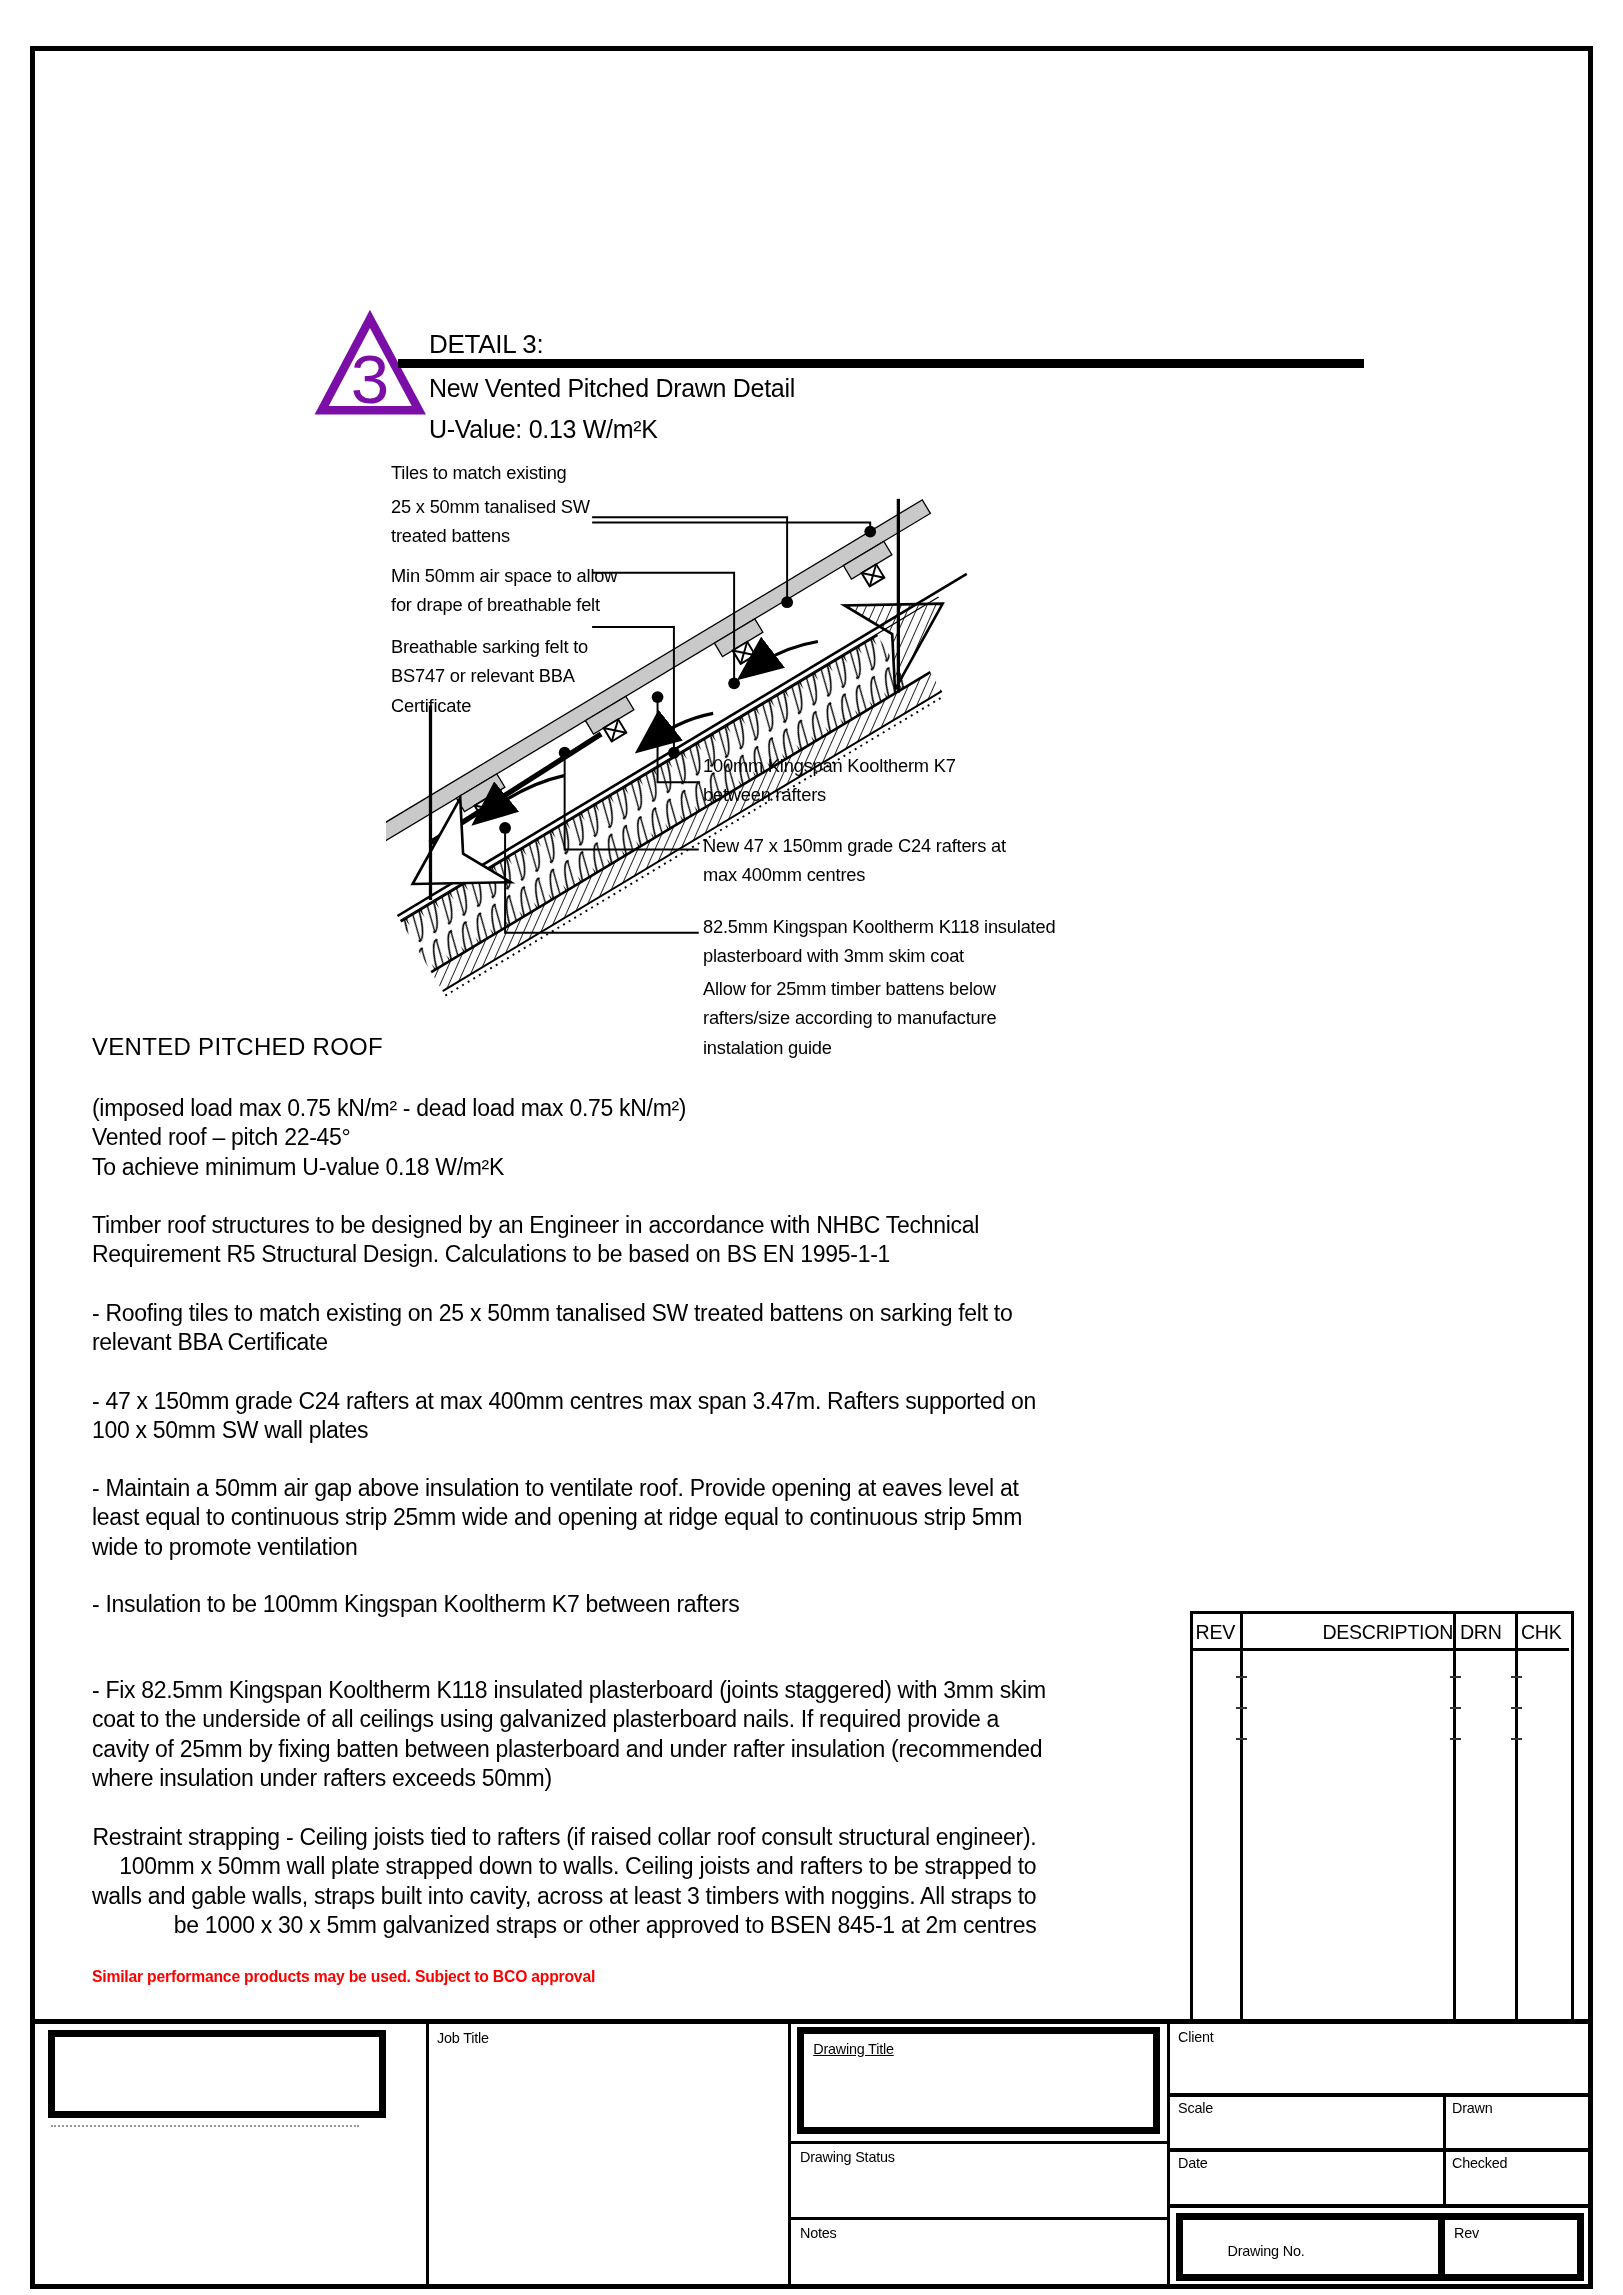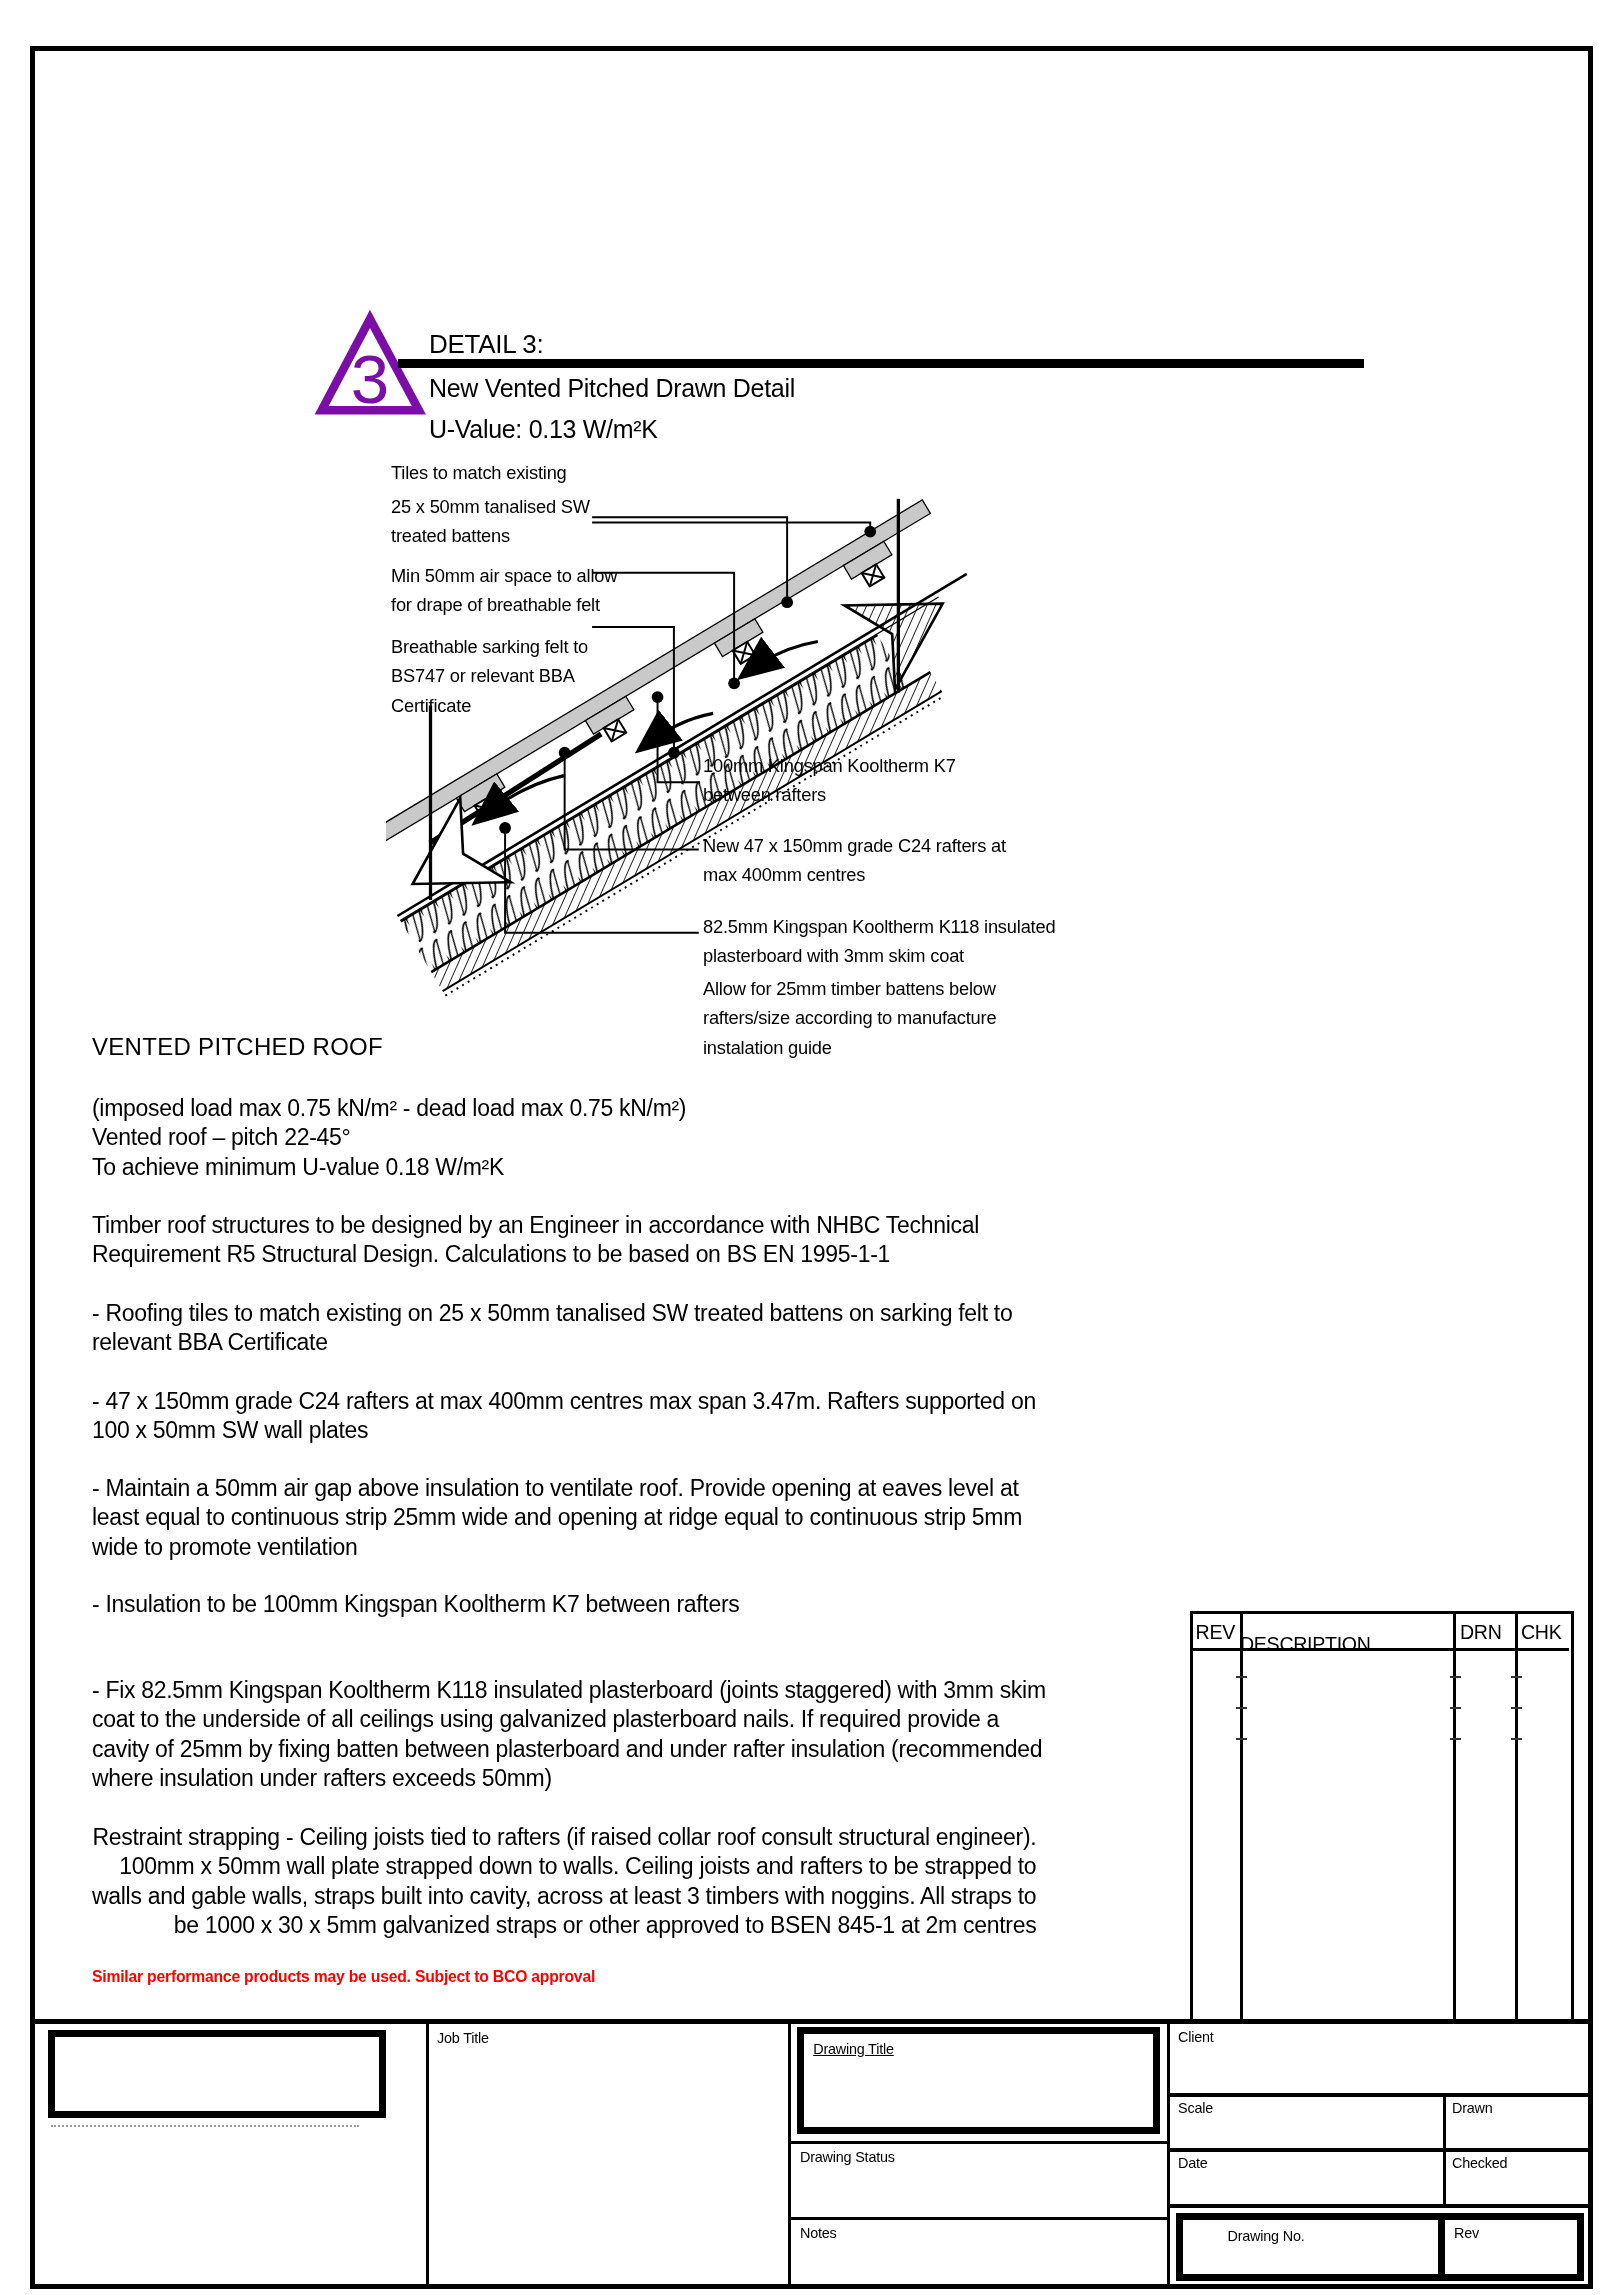--- a/index.html
+++ b/index.html
@@ -175,21 +175,21 @@
 walls and gable walls, straps built into cavity, across at least 3 timbers with noggins. All straps to
 be 1000 x 30 x 5mm galvanized straps or other approved to BSEN 845-1 at 2m centres</div>
   <div class="abs rednote pre" style="left:92px;top:1968px;">Similar performance products may be used. Subject to BCO approval</div>
 
   <div class="rev-table">
     <div class="bar" style="left:0;top:34px;width:376px;height:3.3px;"></div>
     <div class="bar" style="left:47px;top:0;width:2.6px;height:405px;"></div>
     <div class="bar" style="left:260px;top:0;width:2.6px;height:405px;"></div>
     <div class="bar" style="left:322px;top:0;width:2.6px;height:405px;"></div>
     <div class="abs rev-head" style="left:2.6px;top:7.2px;">REV</div>
-    <div class="abs rev-head" style="left:47px;top:7.2px;width:213px;text-align:left;margin-top:12px;">DESCRIPTION</div>
+    <div class="abs rev-head" style="left:47px;top:7.2px;width:213px;text-align:right;">DESCRIPTION</div>
     <div class="abs rev-head" style="left:267px;top:7.2px;">DRN</div>
     <div class="abs rev-head" style="left:328px;top:7.2px;">CHK</div>
 
     <div class="tick" style="left:43px;top:62px;"></div>
       <div class="tick" style="left:257px;top:62px;"></div>
       <div class="tick" style="left:318px;top:62px;"></div>
     <div class="tick" style="left:43px;top:93px;"></div>
       <div class="tick" style="left:257px;top:93px;"></div>
       <div class="tick" style="left:318px;top:93px;"></div>
     <div class="tick" style="left:43px;top:124px;"></div>
@@ -220,19 +220,19 @@
   <div class="abs tb-label" style="left:1178px;top:2100px;">Scale</div>
   <div class="bar" style="left:1443px;top:2097px;width:2.6px;height:51px;"></div>
   <div class="abs tb-label" style="left:1452px;top:2100px;">Drawn</div>
   <div class="bar" style="left:1170px;top:2148px;width:423px;height:3.9px;"></div>
   <div class="abs tb-label" style="left:1178px;top:2155px;">Date</div>
   <div class="bar" style="left:1443px;top:2152px;width:2.6px;height:52px;"></div>
   <div class="abs tb-label" style="left:1452px;top:2155px;">Checked</div>
   <div class="bar" style="left:1170px;top:2204px;width:423px;height:3.9px;"></div>
 
   <div class="heavybox" style="left:1176px;top:2213px;width:408px;height:68px;">
-    <div class="abs tb-label" style="left:10.5px;top:8px;padding-left:34px;">Drawing No.</div>
+    <div class="abs tb-label" style="left:10.5px;top:23px;padding-left:34px;">Drawing No.</div>
     <div class="bar" style="left:255px;top:0;width:7.2px;height:54px;"></div>
     <div class="abs tb-label" style="left:271px;top:5.2px;">Rev</div>
   </div>
 
 </div>
 
 
 </body></html>

